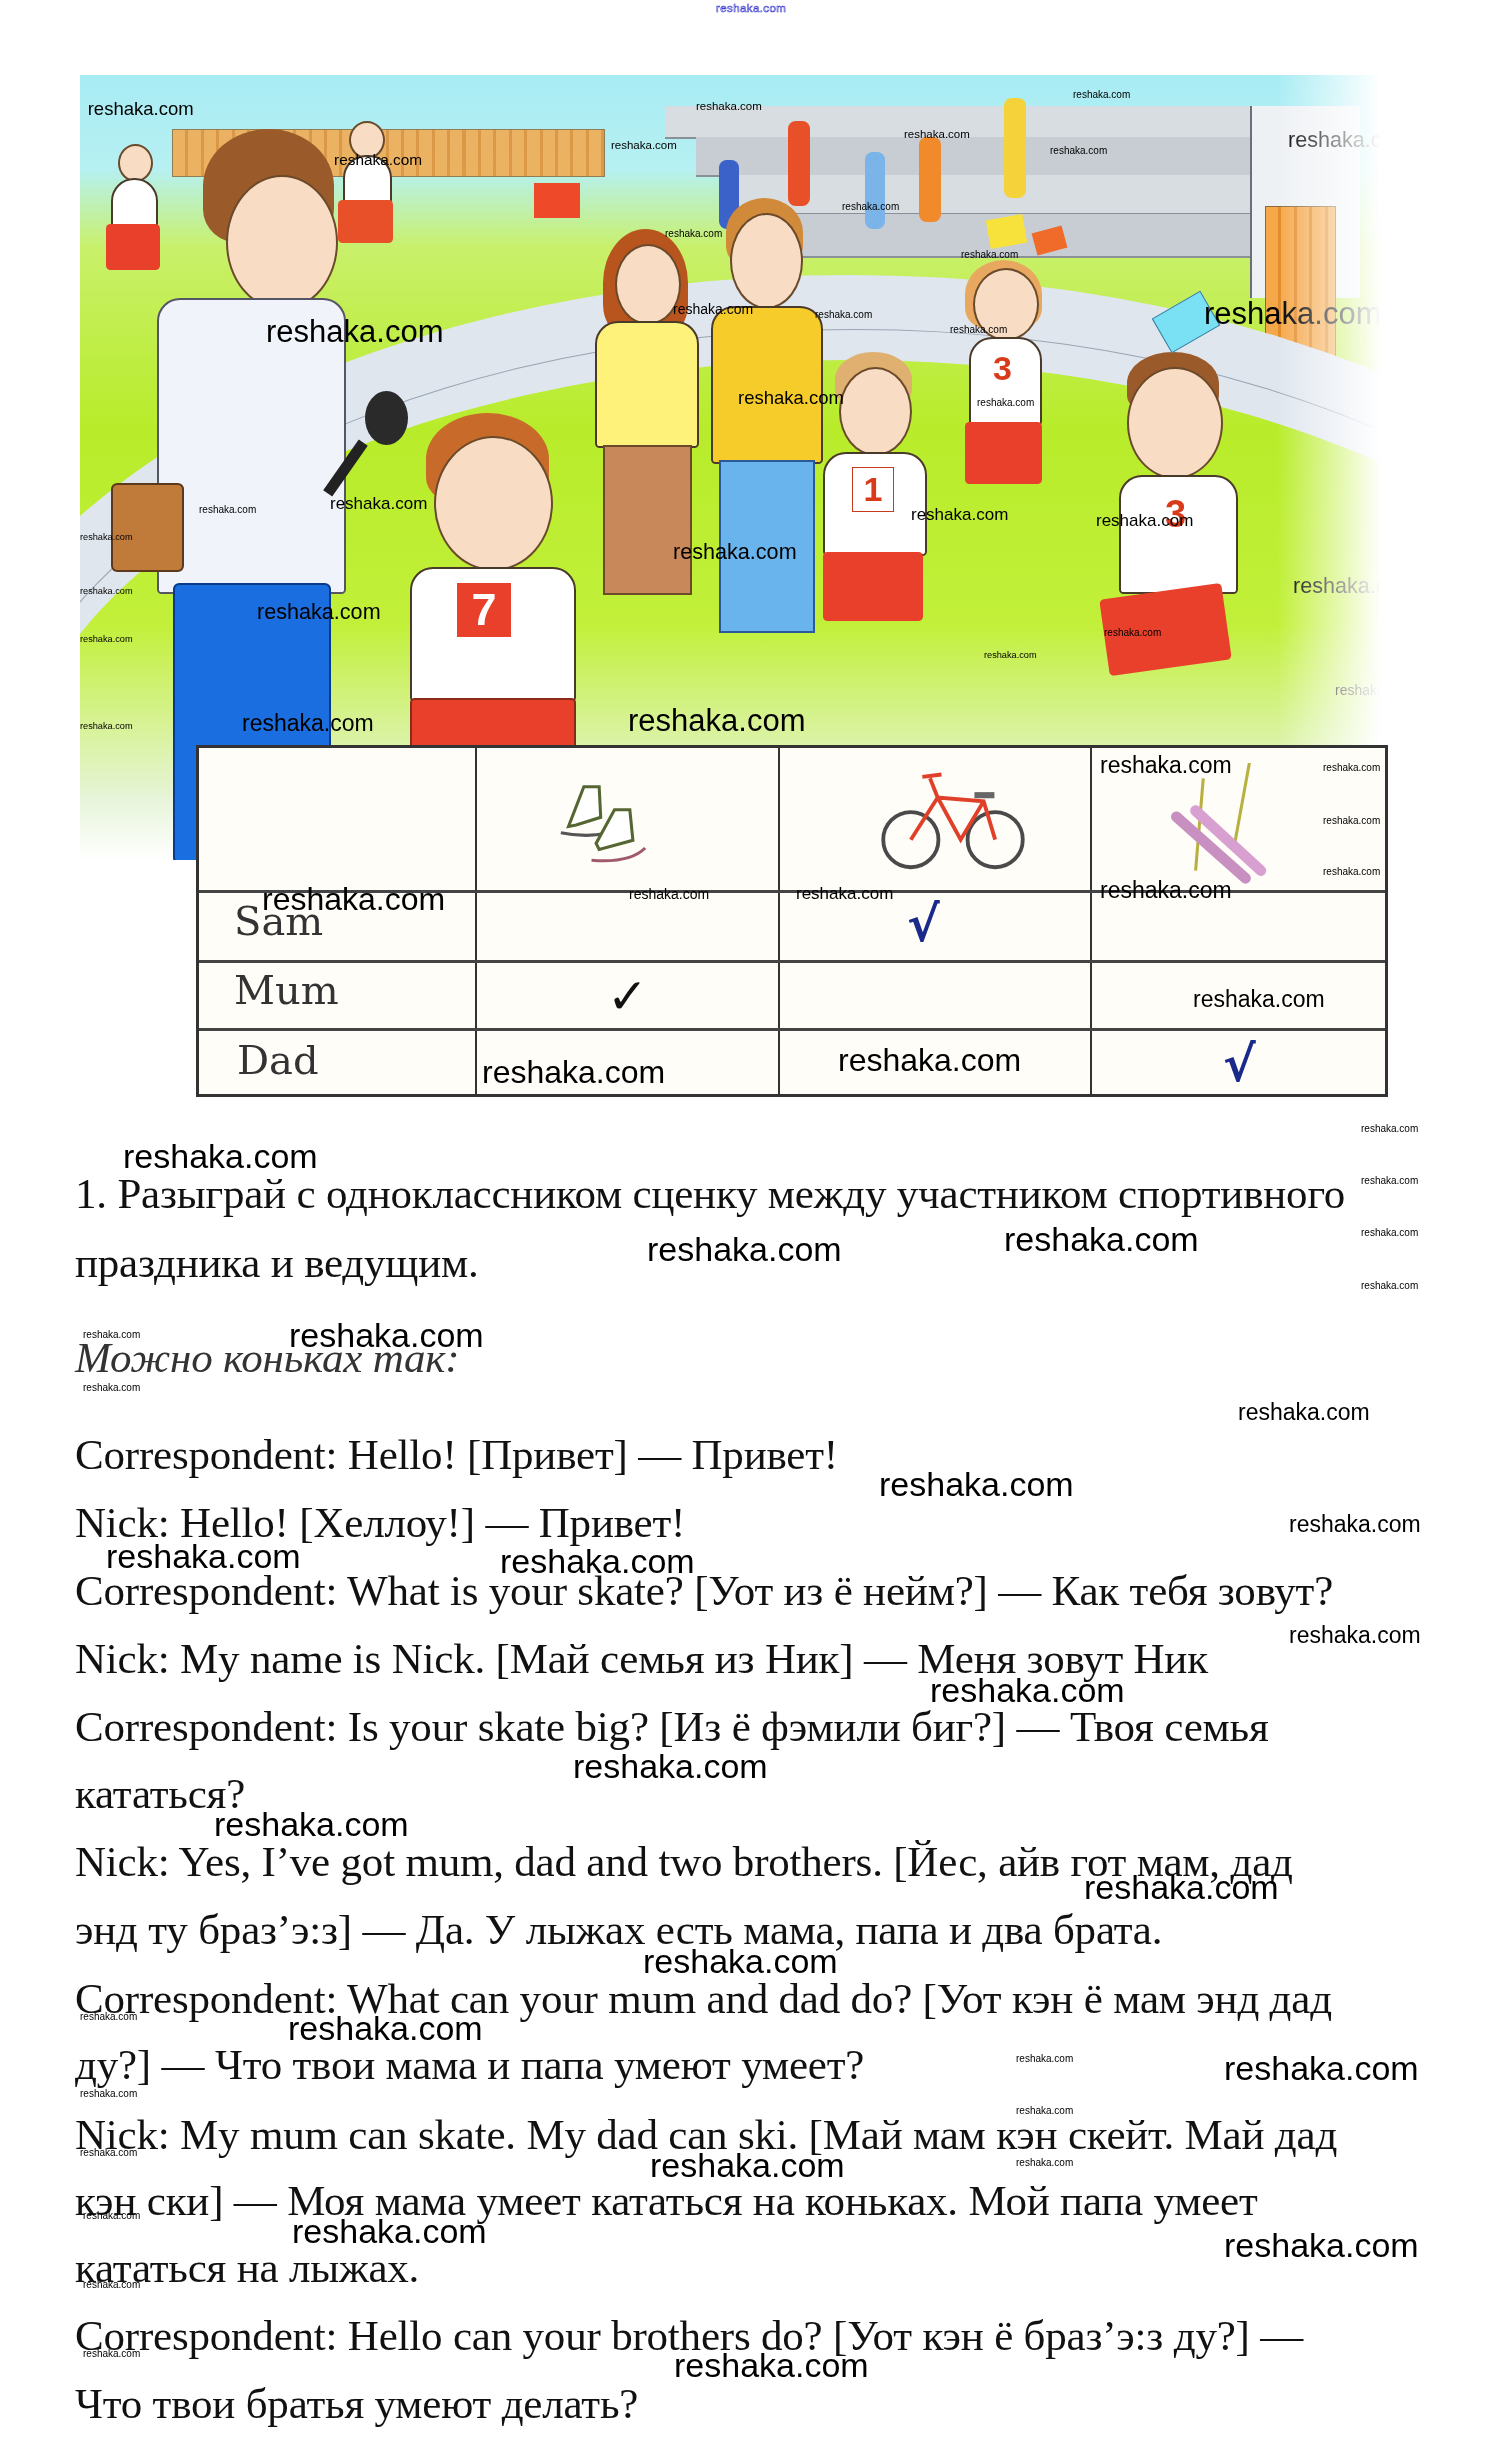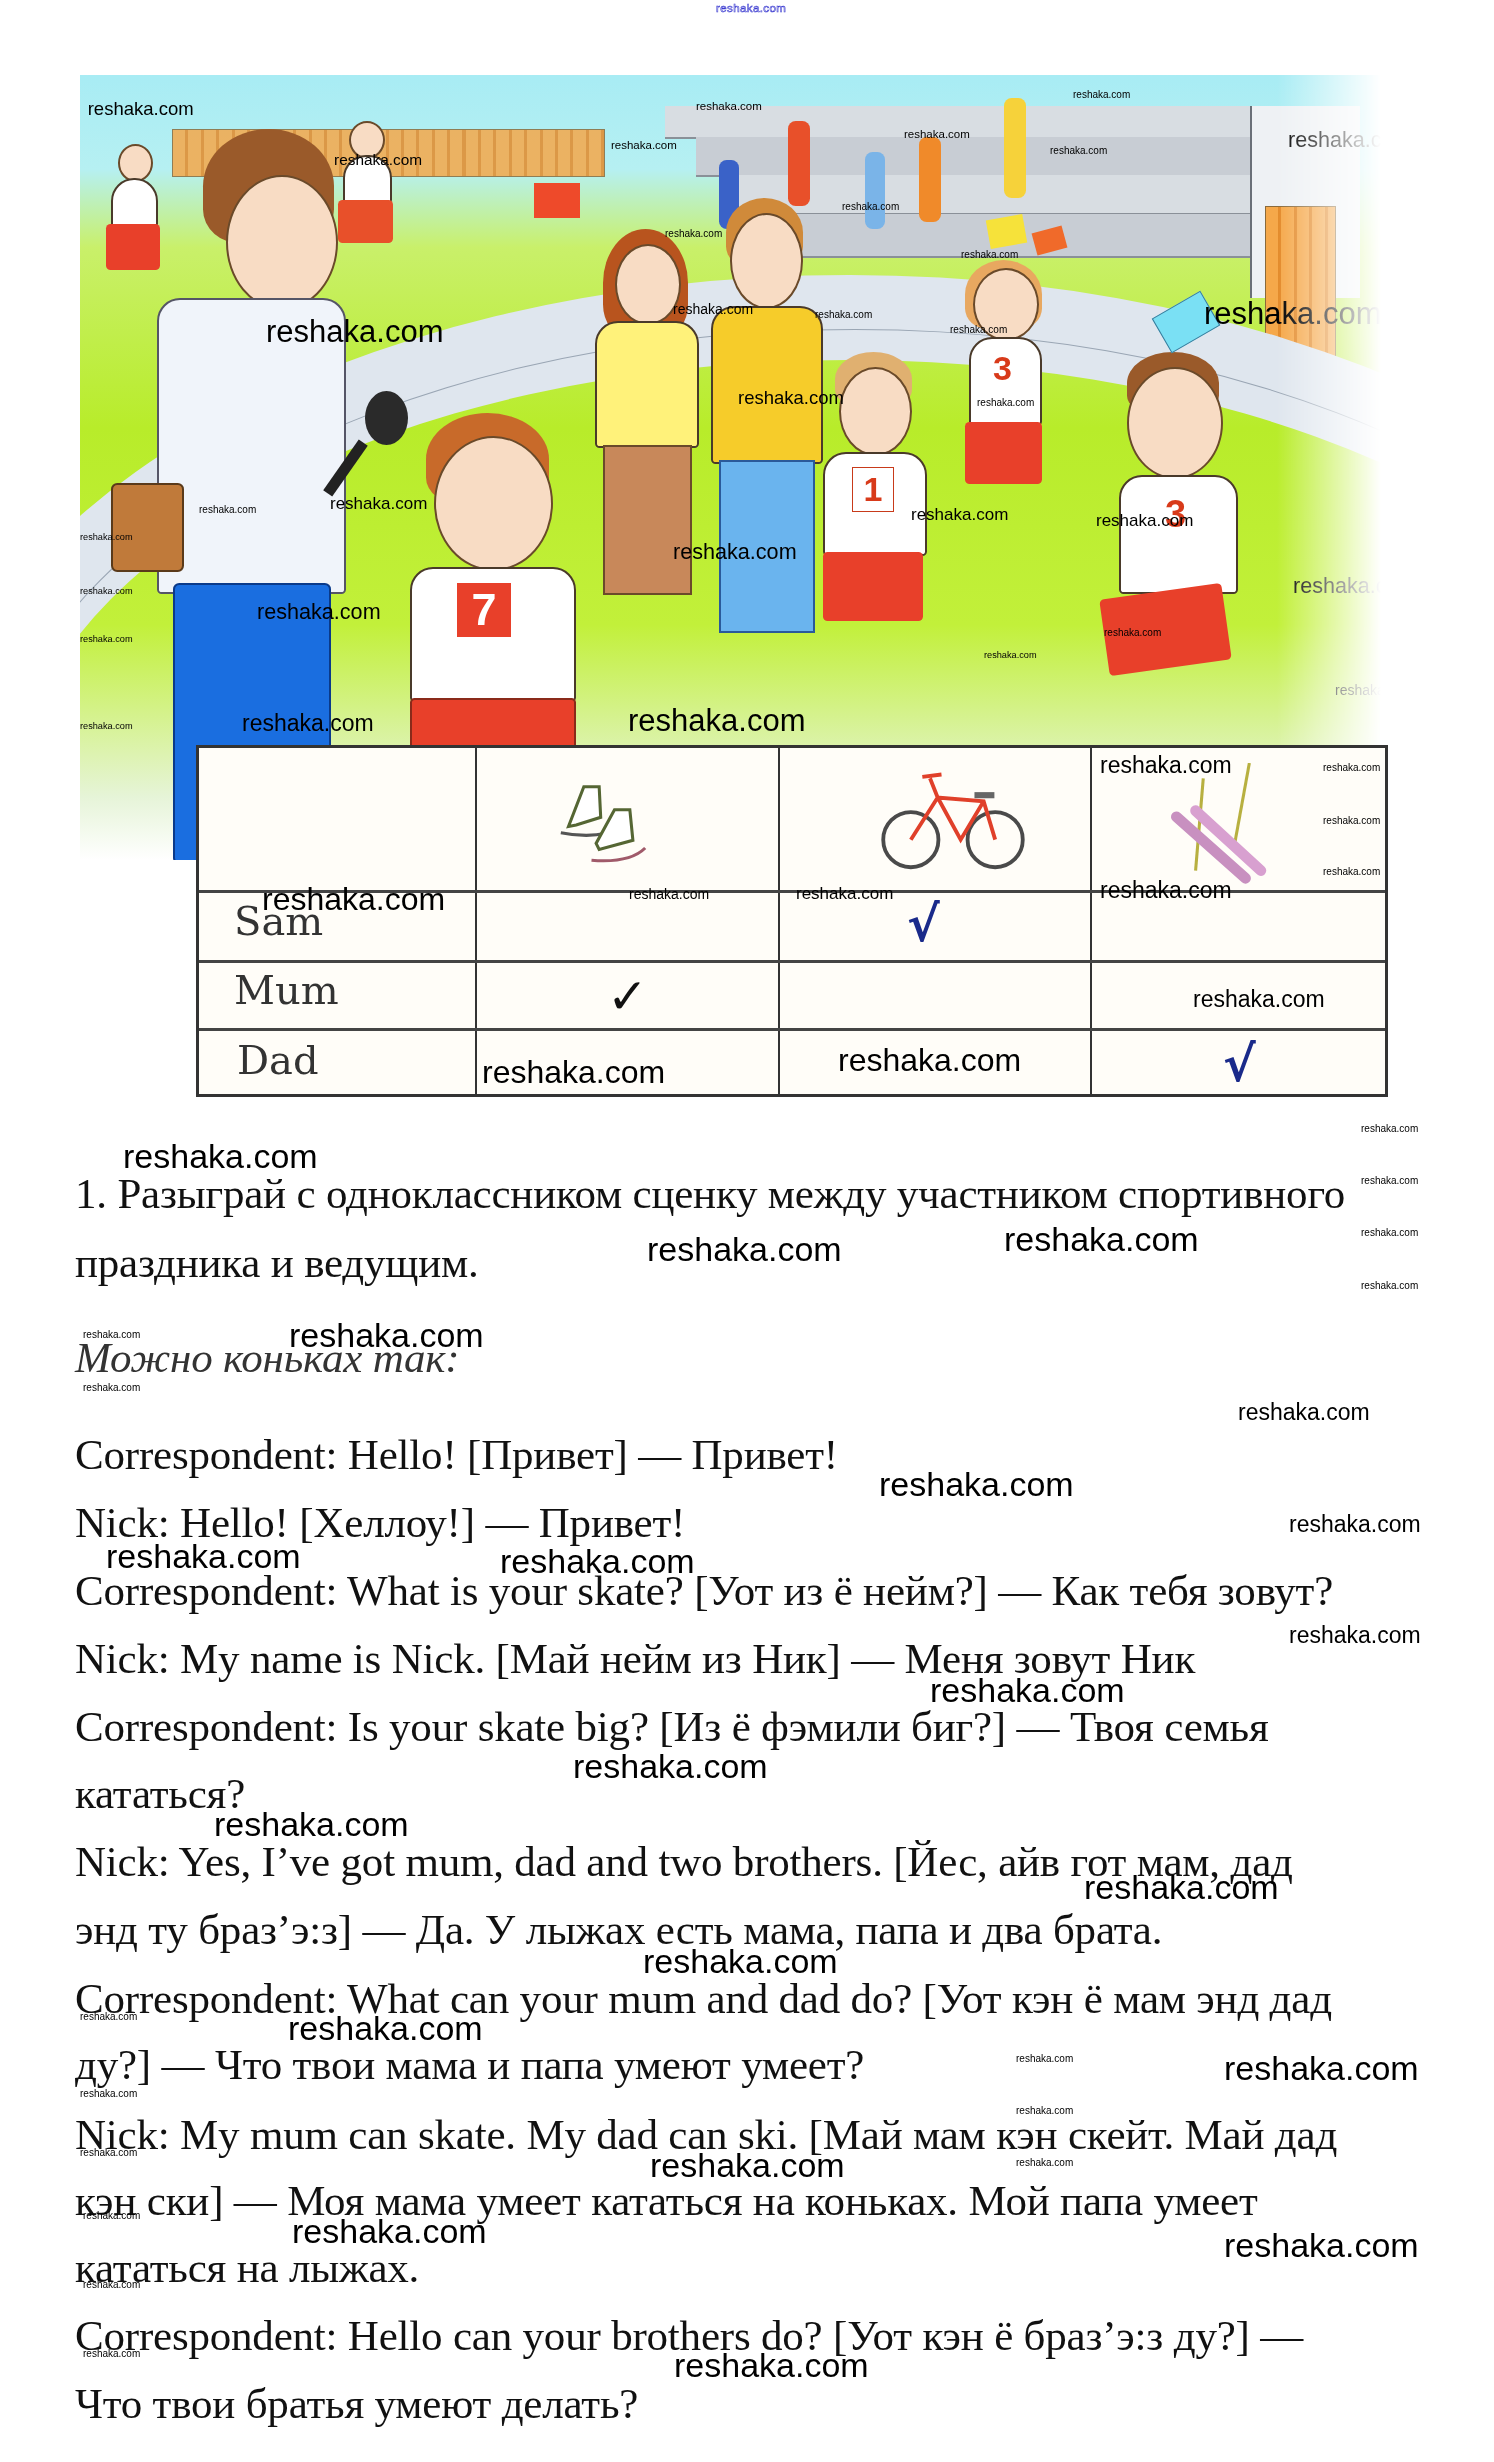--- a/index.html
+++ b/index.html
@@ -225,21 +225,21 @@
 </div>
 <div class="wm sm" style="left:1361px;top:1124px">reshaka.com</div>
 
 <div class="line" style="top:1172px">1. Разыграй с одноклассником сценку между участником спортивного</div>
 <div class="line" style="top:1241px">праздника и ведущим.</div>
 <div class="line italic" style="top:1336px;color:#333">Можно коньках так:</div>
 
 <div class="line" style="top:1433px">Correspondent: Hello! [Привет] — Привет!</div>
 <div class="line" style="top:1501px">Nick: Hello! [Хеллоу!] — Привет!</div>
 <div class="line" style="top:1569px">Correspondent: What is your skate? [Уот из ё нейм?] — Как тебя зовут?</div>
-<div class="line" style="top:1637px">Nick: My name is Nick. [Май нейм из Ник] — Меня зовут Ник</div>
+<div class="line" style="top:1637px">Nick: My name is Nick. [Май семья из Ник] — Меня зовут Ник</div>
 <div class="line" style="top:1705px">Correspondent: Is your skate big? [Из ё фэмили биг?] — Твоя семья</div>
 <div class="line" style="top:1772px">кататься?</div>
 <div class="line" style="top:1840px">Nick: Yes, I’ve got mum, dad and two brothers. [Йес, айв гот мам, дад</div>
 <div class="line" style="top:1908px">энд ту браз’э:з] — Да. У лыжах есть мама, папа и два брата.</div>
 <div class="line" style="top:1977px">Correspondent: What can your mum and dad do? [Уот кэн ё мам энд дад</div>
 <div class="line" style="top:2043px">ду?] — Что твои мама и папа умеют умеет?</div>
 <div class="line" style="top:2113px">Nick: My mum can skate. My dad can ski. [Май мам кэн скейт. Май дад</div>
 <div class="line" style="top:2179px">кэн ски] — Моя мама умеет кататься на коньках. Мой папа умеет</div>
 <div class="line" style="top:2246px">кататься на лыжах.</div>
 <div class="line" style="top:2314px">Correspondent: Hello can your brothers do? [Уот кэн ё браз’э:з ду?] —</div>

